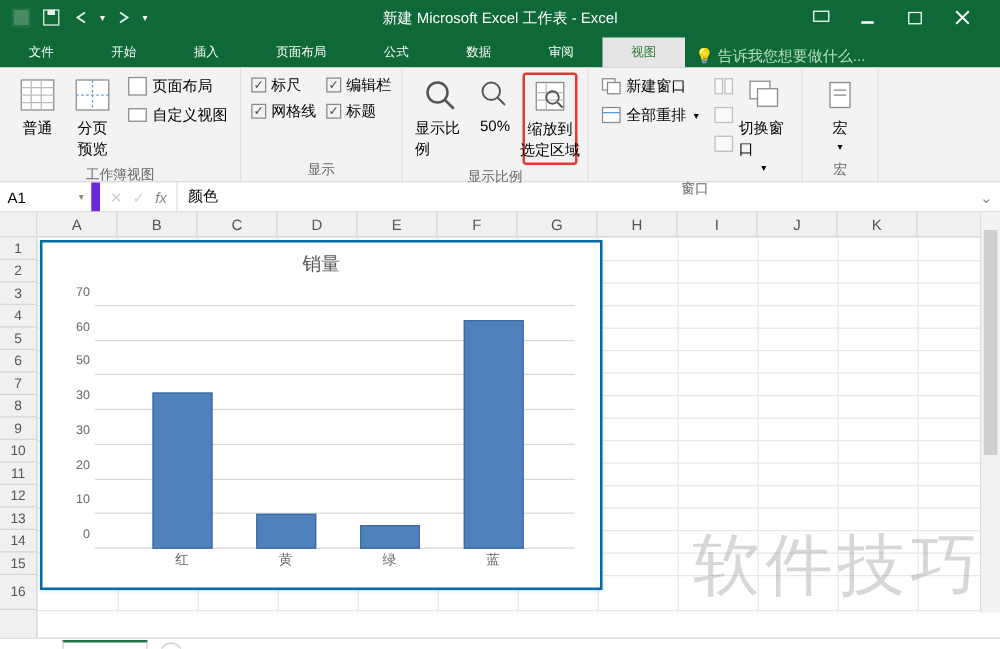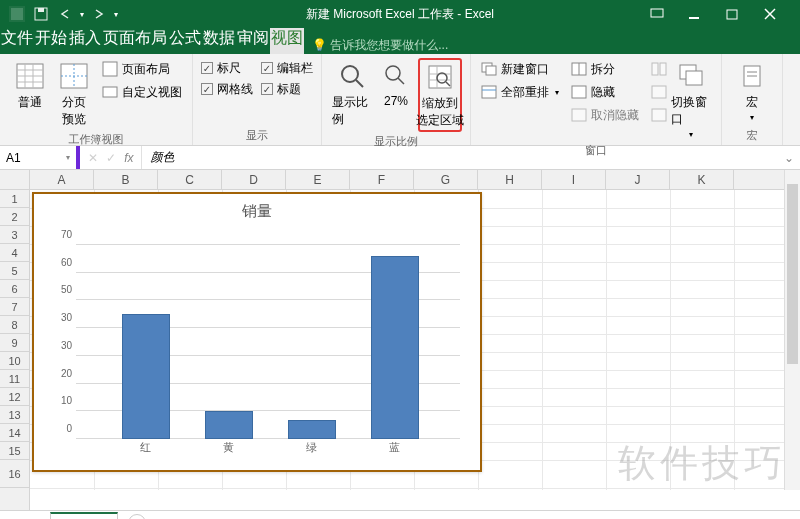--- a/index.html
+++ b/index.html
@@ -4,63 +4,63 @@
 <style>
 *{box-sizing:border-box;margin:0;padding:0;font-family:"Microsoft YaHei","Segoe UI",sans-serif;font-size:12px;}
 body{width:800px;height:519px;background:#fff;overflow:hidden;position:relative;}
 .titlebar{height:28px;background:#0e6837;display:flex;align-items:center;color:#fff;position:relative;}
 .qat{display:flex;align-items:center;gap:6px;padding-left:8px;}
 .qat .ico{width:18px;height:18px;display:flex;align-items:center;justify-content:center;opacity:.9;}
 .title-text{position:absolute;left:50%;transform:translateX(-50%);color:#fff;font-size:12px;}
 .winbtns{margin-left:auto;display:flex;gap:18px;padding-right:16px;}
 .winbtns .wb{width:20px;text-align:center;}
 .tabbar{height:26px;background:#0e6837;display:flex;align-items:flex-end;color:#fff;}
-.tab{padding:5px 1px;cursor:pointer;font-size:16px;}
+.tab{padding:5px 23px;cursor:pointer;font-size:10px;}
 .tab.active{background:#e5e5e5;color:#2e7d32;}
 .tell{margin-left:8px;color:#b8ddc5;}
 .tabbar-right{margin-left:auto;display:flex;align-items:center;gap:8px;padding-right:12px;}
 .share-box{background:#fff;color:#0e6837;padding:2px 6px;border-radius:2px;display:flex;align-items:center;gap:3px;}
 .ribbon{height:92px;background:#f3f3f3;border-bottom:1px solid #d4d4d4;display:flex;}
 .group{border-right:1px solid #e1e1e1;padding:4px 8px 2px;display:flex;flex-direction:column;}
 .group-body{flex:1;display:flex;align-items:flex-start;}
 .group-label{text-align:center;color:#666;font-size:11px;padding-top:2px;}
 .bigbtn{display:flex;flex-direction:column;align-items:center;width:44px;padding:2px;gap:2px;}
 .bigbtn .ico{width:32px;height:32px;display:flex;align-items:center;justify-content:center;}
 .bigbtn.hl{border:2px solid #e53935;border-radius:3px;padding:1px;align-items:center;}
 .smallbtn{display:flex;align-items:center;gap:4px;height:22px;padding:0 2px;}
 .vstack{display:flex;flex-direction:column;gap:1px;}
 .chk{display:inline-flex;align-items:center;gap:4px;height:20px;}
 .chk .box{width:12px;height:12px;border:1px solid #888;display:inline-flex;align-items:center;justify-content:center;font-size:10px;color:#444;}
 .formula-bar{height:24px;background:#fff;border-bottom:1px solid #d4d4d4;display:flex;align-items:center;}
-.namebox{width:80px;border-right:4px solid #6d28d9;padding:0 6px;height:100%;display:flex;align-items:center;}
+.namebox{width:80px;border-right:7px solid #6d28d9;padding:0 6px;height:100%;display:flex;align-items:center;}
 .fx-btns{display:flex;align-items:center;gap:8px;padding:0 8px;color:#888;border-right:1px solid #e1e1e1;height:100%;}
-.formula-input{flex:1;padding:0 8px;font-style:italic;}
+.formula-input{flex:1;padding:0 8px;}
 .grid-area{height:320px;display:flex;background:#fff;}
 .row-headers{width:30px;background:#f0f0f0;border-right:1px solid #d4d4d4;}
 .col-headers{height:20px;background:#f0f0f0;border-bottom:1px solid #d4d4d4;display:flex;}
 .corner{width:30px;height:20px;background:#f0f0f0;border-right:1px solid #d4d4d4;border-bottom:1px solid #d4d4d4;}
 .ch{border-right:1px solid #d4d4d4;text-align:center;line-height:20px;color:#555;}
 .rh{height:18px;border-bottom:1px solid #d4d4d4;text-align:center;line-height:18px;color:#555;font-size:11px;}
 .rh.last{height:28px;line-height:28px;}
 .cells{position:relative;flex:1;}
 .cells-inner{position:relative;}
 .vline{position:absolute;top:0;bottom:0;width:1px;background:#e8e8e8;}
 .hline{position:absolute;left:0;right:0;height:1px;background:#e8e8e8;}
-.chart{position:absolute;left:2px;top:2px;width:450px;height:280px;background:#fff;border:2px solid #a16207;box-shadow:0 1px 3px rgba(0,0,0,.15);}
+.chart{position:absolute;left:2px;top:2px;width:450px;height:280px;background:#fff;border:2px solid #0369a1;box-shadow:0 1px 3px rgba(0,0,0,.15);}
 .chart-title{text-align:center;font-size:15px;color:#555;padding:8px 0 4px;}
 .chart-body{position:relative;height:230px;margin:0 20px 0 42px;}
 .ytick{position:absolute;left:-30px;width:26px;text-align:right;font-size:10px;color:#666;transform:translateY(-50%);}
 .ygrid{position:absolute;left:0;right:0;height:1px;background:#d9d9d9;}
 .bar{position:absolute;bottom:16px;width:48px;background:#4f81bd;border:1px solid #3a6aa0;}
 .xlabel{position:absolute;bottom:0;width:48px;text-align:center;font-size:11px;color:#666;}
 .sheet-tabs{height:24px;background:#fff;border-top:1px solid #d4d4d4;display:flex;align-items:center;padding-left:20px;gap:4px;}
 .sheet-nav{display:flex;gap:6px;color:#999;margin-right:8px;}
 .sheet-tab{border:1px solid #ccc;border-bottom:none;padding:3px 14px;background:#fff;border-top:2px solid #1e7145;}
 .add-sheet{width:18px;height:18px;border:1px solid #ccc;border-radius:50%;text-align:center;line-height:16px;color:#888;margin-left:6px;}
-.watermark{position:absolute;right:14px;bottom:30px;font-size:38px;color:rgba(140,140,140,.35);letter-spacing:4px;pointer-events:none;font-weight:300;}
+.watermark{position:absolute;right:14px;bottom:30px;font-size:54px;color:rgba(140,140,140,.35);letter-spacing:4px;pointer-events:none;font-weight:300;}
 .scrolly{position:absolute;right:0;top:170px;width:16px;height:320px;background:#f3f3f3;border-left:1px solid #ddd;}
 .scrolly .thumb{position:absolute;left:2px;right:2px;top:14px;height:180px;background:#cfcfcf;}
 svg{display:block;}
 </style>
 </head>
 <body>
 
 <div class="titlebar">
   <div class="qat">
     <span class="ico">
@@ -209,21 +209,21 @@
           </span>
         <span>显示比例</span>
       </div>
       <div class="bigbtn">
         <span class="ico">
             <svg width="28" height="28">
               <circle cx="11" cy="11" r="7" fill="none" stroke="#555" stroke-width="1.5"></circle>
               <line x1="16" y1="16" x2="22" y2="22" stroke="#555" stroke-width="1.5"></line>
             </svg>
           </span>
-        <span>27%</span>
+        <span>50%</span>
       </div>
       <div class="bigbtn hl">
         <span class="ico">
             <svg width="28" height="28">
               <rect x="3" y="3" width="22" height="22" fill="#fff" stroke="#888"></rect>
               <line x1="3" y1="11" x2="25" y2="11" stroke="#bbb"></line>
               <line x1="3" y1="17" x2="25" y2="17" stroke="#bbb"></line>
               <line x1="11" y1="3" x2="11" y2="25" stroke="#bbb"></line>
               <circle cx="16" cy="15" r="5" fill="none" stroke="#555" stroke-width="1.5"></circle>
               <line x1="20" y1="19" x2="24" y2="23" stroke="#555" stroke-width="1.5"></line>
@@ -246,41 +246,20 @@
             </svg>
             <span>新建窗口</span>
           </div>
         <div class="smallbtn">
             <svg width="16" height="14">
               <rect x="1" y="1" width="14" height="12" fill="#fff" stroke="#888"></rect>
               <line x1="1" y1="5" x2="15" y2="5" stroke="#5b9bd5"></line>
             </svg>
             <span>全部重排</span>
             <span style="font-size:8px;margin-left:2px;">▾</span>
-          </div>
-      </div>
-      <div class="vstack" style="margin-left:8px;">
-        <div class="smallbtn">
-            <svg width="16" height="14">
-              <rect x="1" y="1" width="14" height="12" fill="#fff" stroke="#888"></rect>
-              <line x1="8" y1="1" x2="8" y2="13" stroke="#888"></line>
-            </svg>
-            <span>拆分</span>
-          </div>
-        <div class="smallbtn">
-            <svg width="16" height="14">
-              <rect x="1" y="1" width="14" height="12" fill="#fff" stroke="#888"></rect>
-            </svg>
-            <span>隐藏</span>
-          </div>
-        <div class="smallbtn" style="opacity:.5;">
-            <svg width="16" height="14">
-              <rect x="1" y="1" width="14" height="12" fill="#fff" stroke="#888"></rect>
-            </svg>
-            <span>取消隐藏</span>
           </div>
       </div>
       <div class="vstack" style="margin-left:8px;">
         <div class="smallbtn" style="opacity:.5;">
             <svg width="16" height="14">
               <rect x="1" y="1" width="6" height="12" fill="#fff" stroke="#888"></rect>
               <rect x="9" y="1" width="6" height="12" fill="#fff" stroke="#888"></rect>
             </svg>
           </div>
         <div class="smallbtn" style="opacity:.5;">

